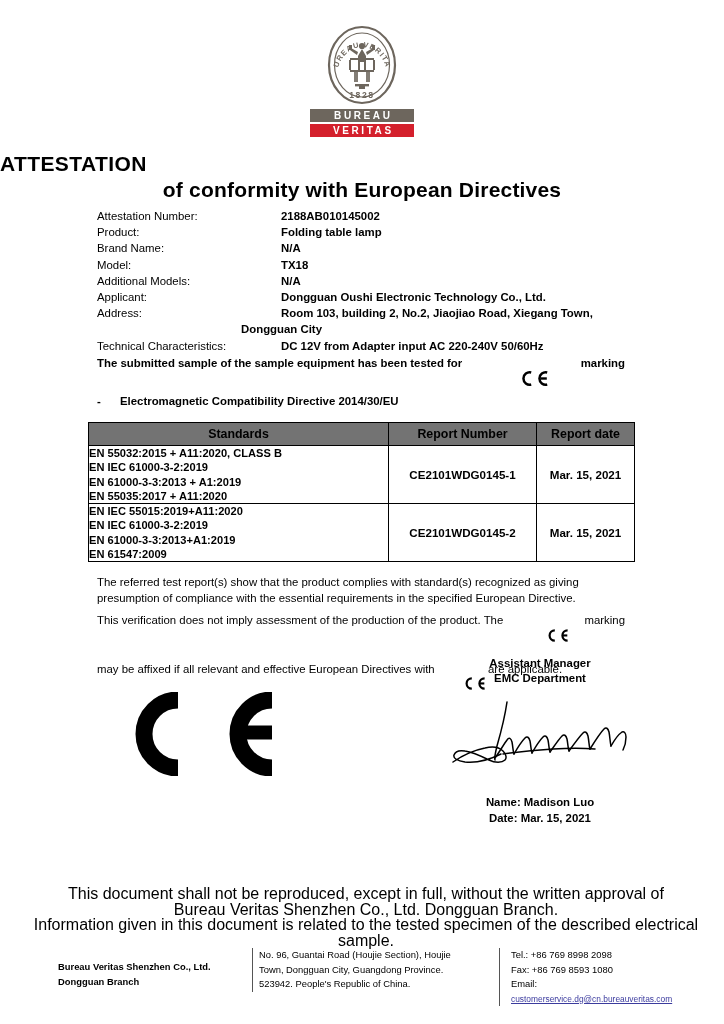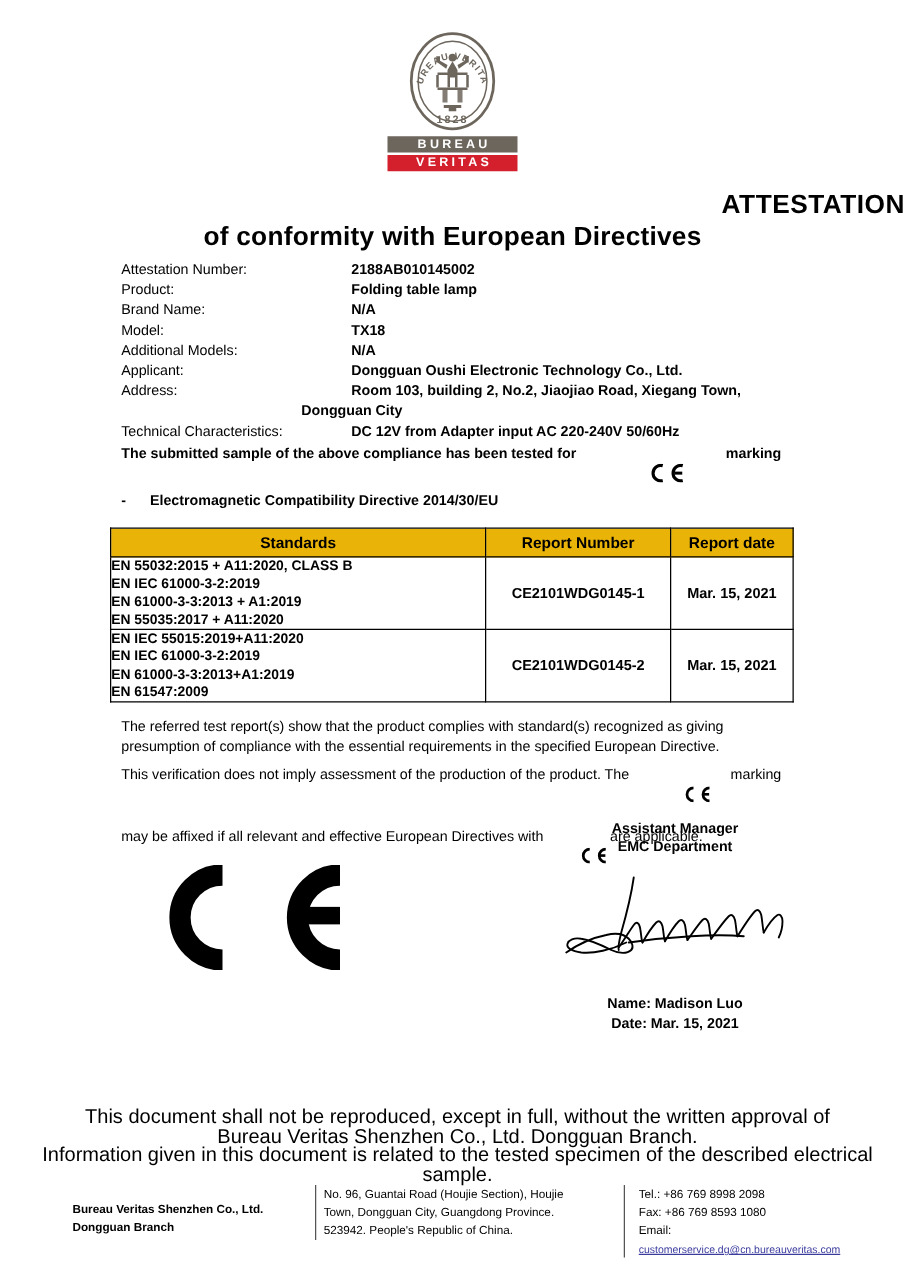--- a/index.html
+++ b/index.html
@@ -56,21 +56,21 @@
   }
   .wm-bureau { background: #6d665d; }
   .wm-veritas { background: #d4202c; margin-top: 2px; }
 
   
   .title-main {
     position: absolute;
     top: 152px;
     left: 0;
     width: 724px;
-    text-align: right;
+    text-align: left;
     font-size: 21px;
     font-weight: bold;
     letter-spacing: 0.4px;
   }
   .title-sub {
     position: absolute;
     top: 178px;
     left: 0;
     width: 724px;
     text-align: center;
@@ -159,21 +159,21 @@
     border-collapse: collapse;
     table-layout: fixed;
   }
   .std-table th,
   .std-table td {
     border: 1px solid #000000;
     padding: 0;
     vertical-align: middle;
   }
   .std-table th {
-    background: #eab308;
+    background: #737373;
     font-size: 12.4px;
     font-weight: bold;
     text-align: center;
     height: 22px;
     line-height: 22px;
   }
   .col-std { width: 300px; }
   .col-rep { width: 148px; }
   .col-date { width: 98px; }
 
@@ -365,21 +365,21 @@
     </div>
     <div class="field-value-cont">Dongguan City</div>
     <div class="field-row">
       <div class="field-label">Technical Characteristics:</div>
       <div class="field-value">DC 12V from Adapter input AC 220-240V 50/60Hz</div>
     </div>
   </div>
 
   <div class="intro">
     <div class="line1">
-      <span>The submitted sample of the above compliance has been tested for</span>
+      <span>The submitted sample of the sample equipment has been tested for</span>
       <span class="ce-inline">
         <svg width="30" height="15" viewBox="0 0 30 15">
           <path d="M 12.2 1.5 A 6.2 6.2 0 1 0 12.2 13.5" fill="none" stroke="#000" stroke-width="2.5" stroke-linecap="butt"></path>
           <path d="M 28.2 1.5 A 6.2 6.2 0 1 0 28.2 13.5" fill="none" stroke="#000" stroke-width="2.5" stroke-linecap="butt"></path>
           <rect x="21.4" y="6.3" width="6.4" height="2.4" fill="#000"></rect>
         </svg>
       </span>
       <span>marking</span>
     </div>
   </div>

